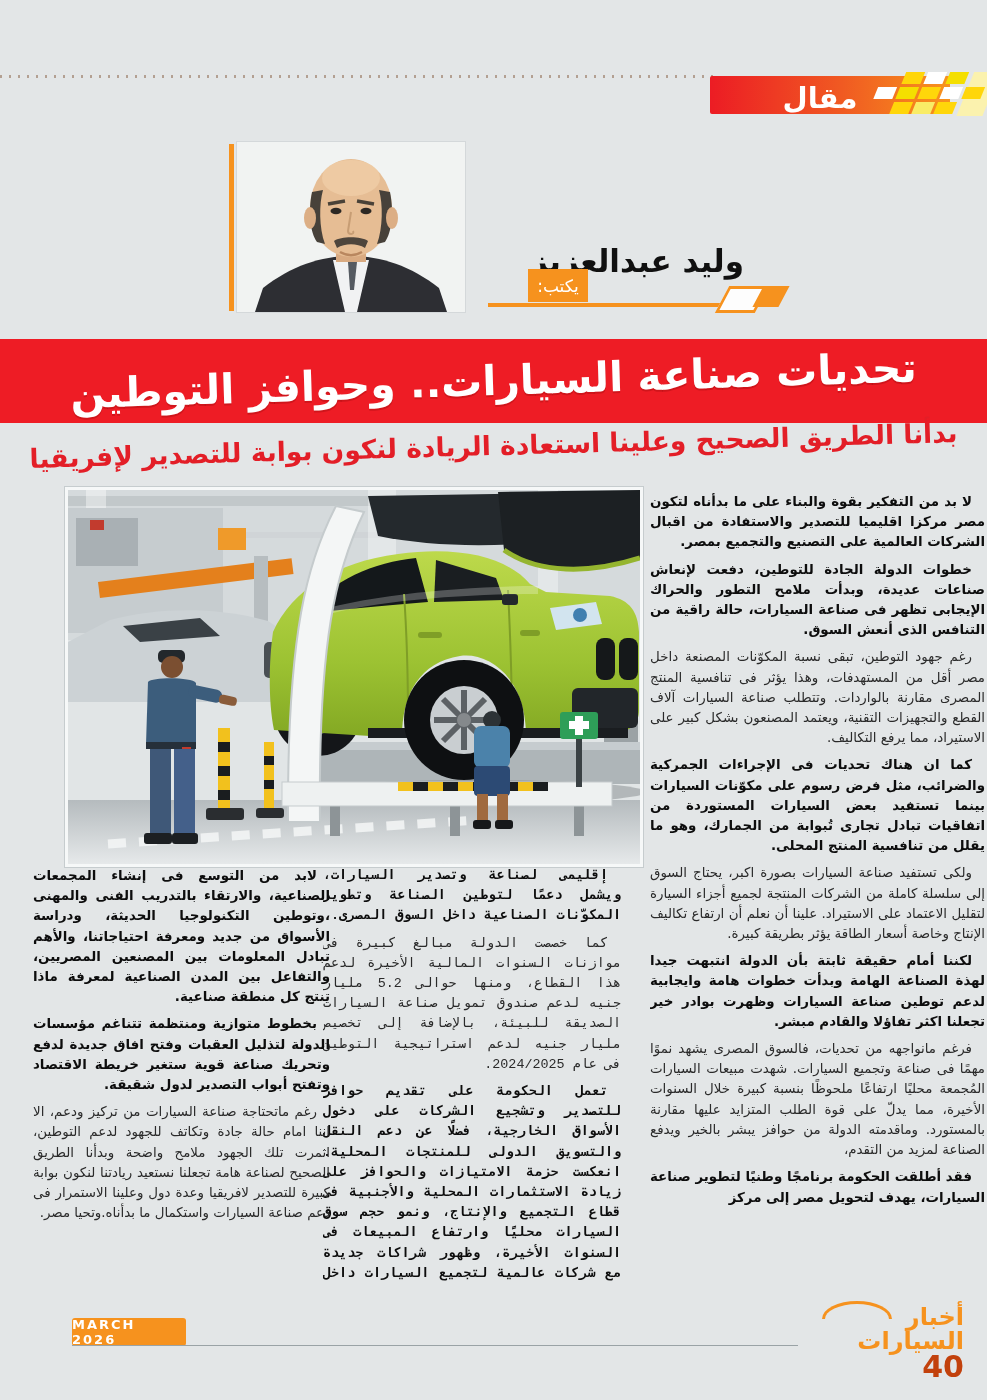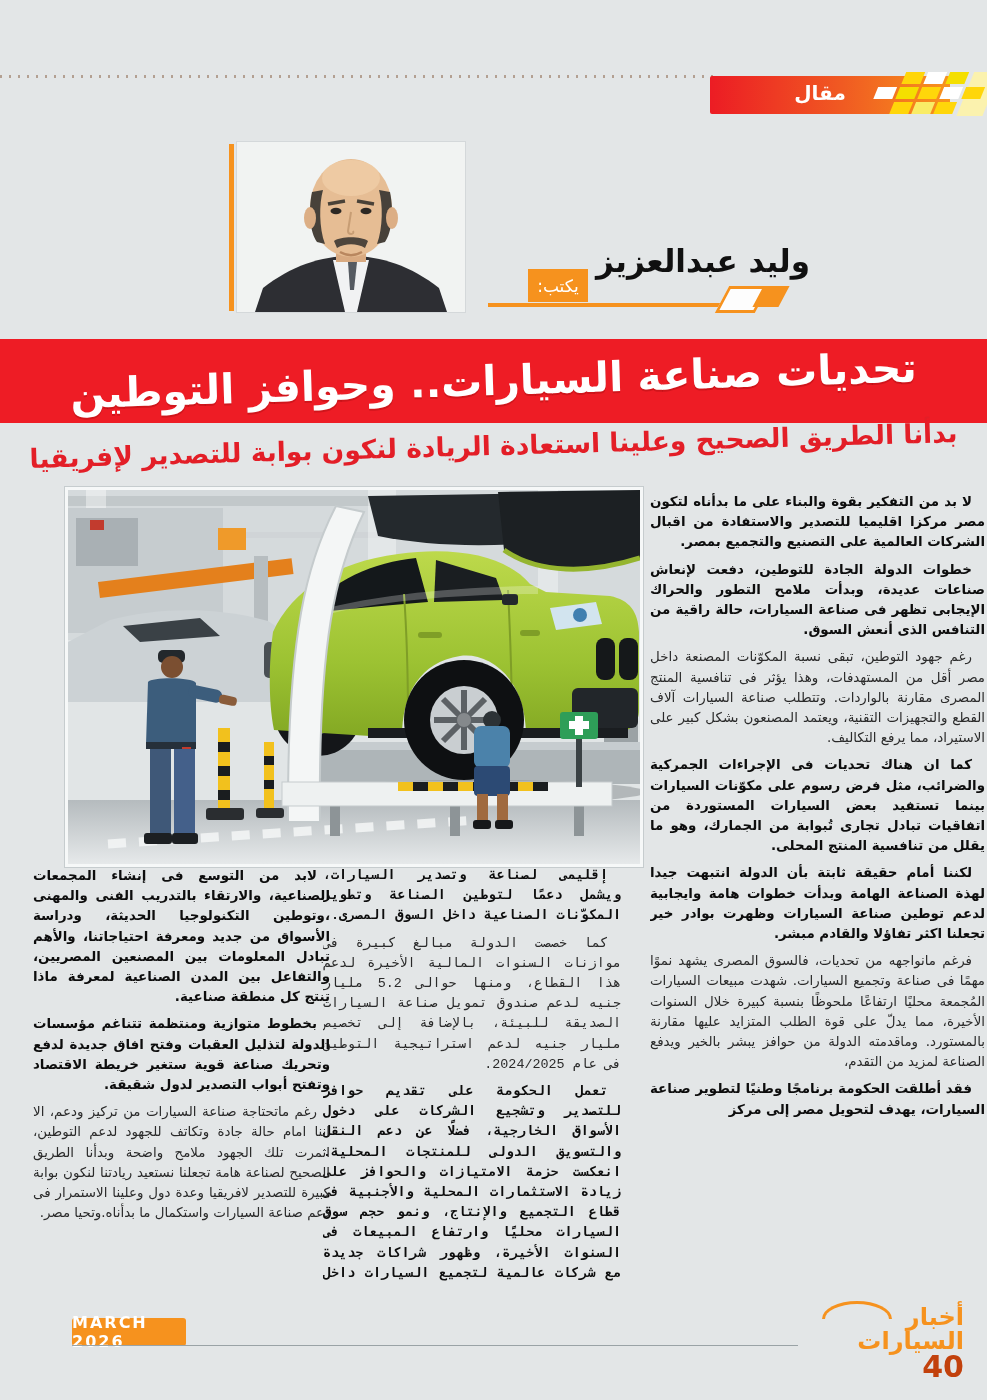--- a/index.html
+++ b/index.html
@@ -8,28 +8,28 @@
 
   
   .dotted-rule{position:absolute;left:0;top:75px;width:714px;height:3px;
     background:repeating-linear-gradient(to right,#b3a092 0 2px,transparent 2px 9px);}
 
   
   .maqal{position:absolute;left:710px;top:76px;width:277px;height:38px;}
   .maqal-band{position:absolute;left:0;top:0;width:240px;height:38px;
     background:linear-gradient(90deg,#ec1c24 0%,#f05a22 55%,#f7941d 100%);border-radius:2px;}
   .maqal-label{position:absolute;left:35px;top:5px;width:150px;text-align:center;color:#fff;
-    font-size:20px;font-weight:700;direction:rtl;}
+    font-size:29px;font-weight:700;direction:rtl;}
   .maqal-checks{position:absolute;right:0;top:-6px;}
 
   
   .author-bar{position:absolute;left:229px;top:144px;width:5px;height:167px;background:#f6921e;}
   .author-photo{position:absolute;left:237px;top:142px;width:228px;height:170px;background:#f7f8f7;
     box-shadow:0 0 0 1px #d4d8da;}
-  .author-name{position:absolute;left:530px;top:243px;width:280px;text-align:right;
+  .author-name{position:absolute;left:530px;top:243px;width:280px;text-align:left;
     font-size:31px;font-weight:800;color:#101010;direction:rtl;letter-spacing:0;}
   .writes-badge{position:absolute;left:516px;top:269px;width:60px;height:33px;background:#f6921e;
     color:#fff;font-size:17px;font-weight:400;display:flex;align-items:center;justify-content:center;direction:rtl;margin-left:12px;}
   .author-rule{position:absolute;left:488px;top:303px;width:258px;height:4px;background:#f6921e;}
   .pg-white{position:absolute;left:722px;top:286px;width:34px;height:21px;background:#fdfdfd;
     border:3px solid #f6921e;transform:skewX(-28deg);}
   .pg-orange{position:absolute;left:758px;top:286px;width:26px;height:21px;background:#f6921e;transform:skewX(-28deg);}
 
   
   .headline-banner{position:absolute;left:0;top:339px;width:987px;height:84px;background:#ee1c25;
@@ -47,21 +47,21 @@
   
   .col{position:absolute;direction:rtl;text-align:justify;color:#2a2a2a;overflow:hidden;}
   .col p{margin:0 0 7px 0;font-size:13.4px;line-height:20.2px;text-indent:13px;}
   .col p.strong{font-weight:700;color:#0d0d0d;}
   .col-right{left:650px;top:492px;width:335px;height:796px;}
   .col-mid{left:323px;top:866px;width:298px;height:420px;font-family:Liberation Mono, monospace;}
   .col-left{left:33px;top:866px;width:297px;height:420px;}
 
   
   .date-badge{position:absolute;left:72px;top:1318px;width:114px;height:28px;background:#f6921e;
-    border-radius:3px;color:#fff;font-size:16px;font-weight:800;letter-spacing:2px;
+    border-radius:3px;color:#fff;font-size:13px;font-weight:800;letter-spacing:2px;
     display:flex;align-items:center;justify-content:center;}
   .footer-line{position:absolute;left:72px;top:1345px;width:726px;height:1px;background:#9aa3a6;}
   .logo{position:absolute;left:796px;top:1305px;width:168px;height:42px;display:flex;align-items:flex-end;flex-direction:column;}
   .logo-arc{position:absolute;left:26px;top:-4px;width:64px;height:15px;border:3px solid #f6921e;
     border-bottom:none;border-radius:100% 100% 0 0/200% 200% 0 0;}
   .logo-ar{font-size:24px;font-weight:800;color:#f6921e;direction:rtl;line-height:1;}
   .logo-num{font-size:30px;font-weight:800;color:#c2410c;line-height:.9;margin-left:6px;}
 </style>
 </head>
 <body>
@@ -250,20 +250,21 @@
         <rect x="508" y="249" width="6" height="48" fill="#3a4144"></rect>
       </g>
     </svg>
   </div>
 
   <div class="col col-right" dir="rtl">
     <p class="strong">لا بد من التفكير بقوة والبناء على ما بدأناه لتكون مصر مركزا اقليميا للتصدير والاستفادة من اقبال الشركات العالمية على التصنيع والتجميع بمصر.</p>
     <p class="strong">خطوات الدولة الجادة للتوطين، دفعت لإنعاش صناعات عديدة، وبدأت ملامح التطور والحراك الإيجابى تظهر فى صناعة السيارات، حالة راقية من التنافس الذى أنعش السوق.</p>
     <p>رغم جهود التوطين، تبقى نسبة المكوّنات المصنعة داخل مصر أقل من المستهدفات، وهذا يؤثر فى تنافسية المنتج المصرى مقارنة بالواردات. وتتطلب صناعة السيارات آلاف القطع والتجهيزات التقنية، ويعتمد المصنعون بشكل كبير على الاستيراد، مما يرفع التكاليف.</p>
     <p class="strong">كما ان هناك تحديات فى الإجراءات الجمركية والضرائب، مثل فرض رسوم على مكوّنات السيارات بينما تستفيد بعض السيارات المستوردة من اتفاقيات تبادل تجارى تُبوابة من الجمارك، وهو ما يقلل من تنافسية المنتج المحلى.</p>
+    <p>ولكى تستفيد صناعة السيارات بصورة اكبر، يحتاج السوق إلى سلسلة كاملة من الشركات المنتجة لجميع أجزاء السيارة لتقليل الاعتماد على الاستيراد. علينا أن نعلم أن ارتفاع تكاليف الإنتاج وخاصة أسعار الطاقة يؤثر بطريقة كبيرة.</p>
     <p class="strong">لكننا أمام حقيقة ثابتة بأن الدولة انتبهت جيدا لهذة الصناعة الهامة وبدأت خطوات هامة وايجابية لدعم توطين صناعة السيارات وظهرت بوادر خير تجعلنا اكثر تفاؤلا والقادم مبشر.</p>
     <p>فرغم مانواجهه من تحديات، فالسوق المصرى يشهد نموًا مهمًا فى صناعة وتجميع السيارات. شهدت مبيعات السيارات المُجمعة محليًا ارتفاعًا ملحوظًا بنسبة كبيرة خلال السنوات الأخيرة، مما يدلّ على قوة الطلب المتزايد عليها مقارنة بالمستورد. وماقدمته الدولة من حوافز يبشر بالخير ويدفع الصناعة لمزيد من التقدم،</p>
     <p class="strong">فقد أطلقت الحكومة برنامجًا وطنيًا لتطوير صناعة السيارات، يهدف لتحويل مصر إلى مركز</p>
   </div>
 
   <div class="col col-mid" dir="rtl">
     <p class="strong">إقليمى لصناعة وتصدير السيارات، ويشمل دعمًا لتوطين الصناعة وتطوير المكوّنات الصناعية داخل السوق المصرى.</p>
     <p>كما خصصت الدولة مبالغ كبيرة فى موازنات السنوات المالية الأخيرة لدعم هذا القطاع، ومنها حوالى 5.2 مليار جنيه لدعم صندوق تمويل صناعة السيارات الصديقة للبيئة، بالإضافة إلى تخصيص مليار جنيه لدعم استراتيجية التوطين فى عام 2024/2025.</p>
     <p class="strong">تعمل الحكومة على تقديم حوافز للتصدير وتشجيع الشركات على دخول الأسواق الخارجية، فضلًا عن دعم النقل والتسويق الدولى للمنتجات المحلية. انعكست حزمة الامتيازات والحوافز على زيادة الاستثمارات المحلية والأجنبية فى قطاع التجميع والإنتاج، ونمو حجم سوق السيارات محليًا وارتفاع المبيعات فى السنوات الأخيرة، وظهور شراكات جديدة مع شركات عالمية لتجميع السيارات داخل مصر.</p>
     <p>الصحوة الصناعية وتذليل العقبات أمام المصنعين</p>

